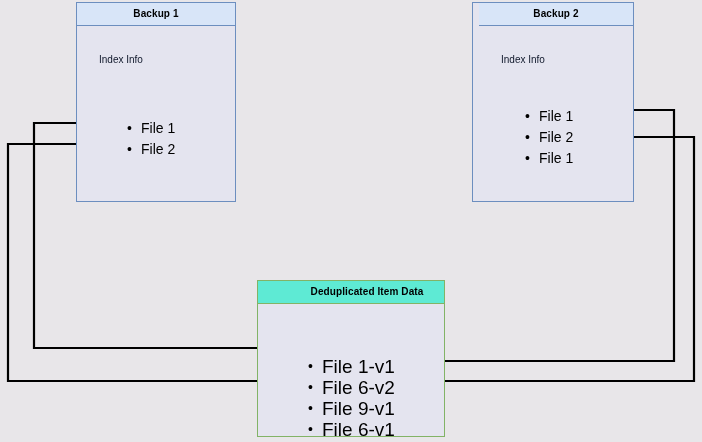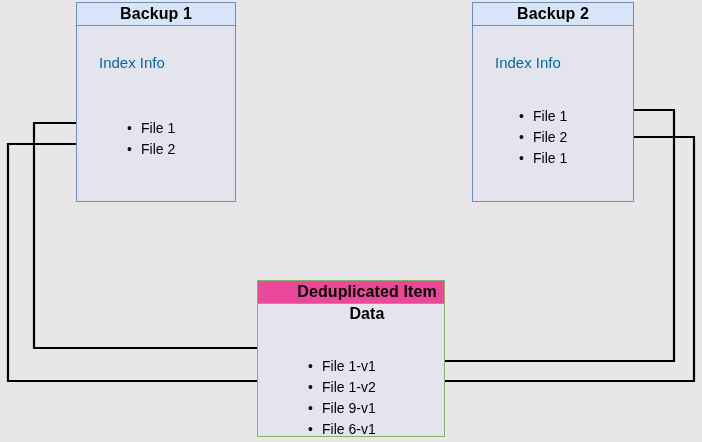--- a/index.html
+++ b/index.html
@@ -31,37 +31,37 @@
     position: absolute;
     box-sizing: border-box;
     border: 1.5px solid #6c8ebf;
     background: #e4e4ef;
   }
   .node-header {
     box-sizing: border-box;
     height: 23px;
     line-height: 22px;
     text-align: center;
-    font-size: 16px;
+    font-size: 10px;
     font-weight: bold;
     color: #000;
     background: #d8e5f8;
     border-bottom: 1.5px solid #6c8ebf;
     letter-spacing: 0.1px;
   }
   .node-body {
     position: relative;
     height: calc(100% - 23px);
   }
   .index-label {
     position: absolute;
     left: 22px;
     top: 28px;
-    font-size: 15px;
-    color: #0369a1;
+    font-size: 10px;
+    color: #0f172a;
   }
   .file-list {
     position: absolute;
     margin: 0;
     padding: 0;
     list-style: none;
   }
   .file-list li {
     font-size: 14px;
     color: #000;
@@ -86,45 +86,45 @@
     width: 160px; height: 200px;
   }
   #backup1 .file-list {
     left: 48px;
     top: 92px;
   }
 
   
   #backup2 {
     left: 472px; top: 2px;
-    width: 162px; height: 200px;
+    width: 162px; height: 200px; padding-left: 6px;
   }
   #backup2 .file-list {
     left: 44px;
     top: 80px;
   }
 
   
   #dedup {
     left: 257px; top: 280px;
     width: 188px; height: 157px;
     border-color: #82b366;
     background: #e4e4ef;
   }
   #dedup .node-header {
-    background: #ec4899;
+    background: #5eead4;
     border-bottom-color: #82b366;
     padding-left: 32px;
   }
   #dedup .file-list {
     left: 48px;
     top: 52px;
   }
   #dedup .file-list li {
-    font-size: 14px;
+    font-size: 19px;
   }
 </style>
 </head>
 <body>
 
 <div id="diagram-root">
 
   <svg class="connectors" width="702" height="442" viewBox="0 0 702 442" xmlns="http://www.w3.org/2000/svg">
     <defs>
       <marker id="arrow-right" markerWidth="10" markerHeight="8" refX="9" refY="4" orient="auto" markerUnits="userSpaceOnUse">
@@ -165,20 +165,20 @@
         <li>File 1</li>
       </ul>
     </div>
   </div>
 
   <div class="node" id="dedup">
     <div class="node-header">Deduplicated Item Data</div>
     <div class="node-body">
       <ul class="file-list">
         <li>File 1-v1</li>
-        <li>File 1-v2</li>
+        <li>File 6-v2</li>
         <li>File 9-v1</li>
         <li>File 6-v1</li>
       </ul>
     </div>
   </div>
 
 </div>
 
 </body></html>

